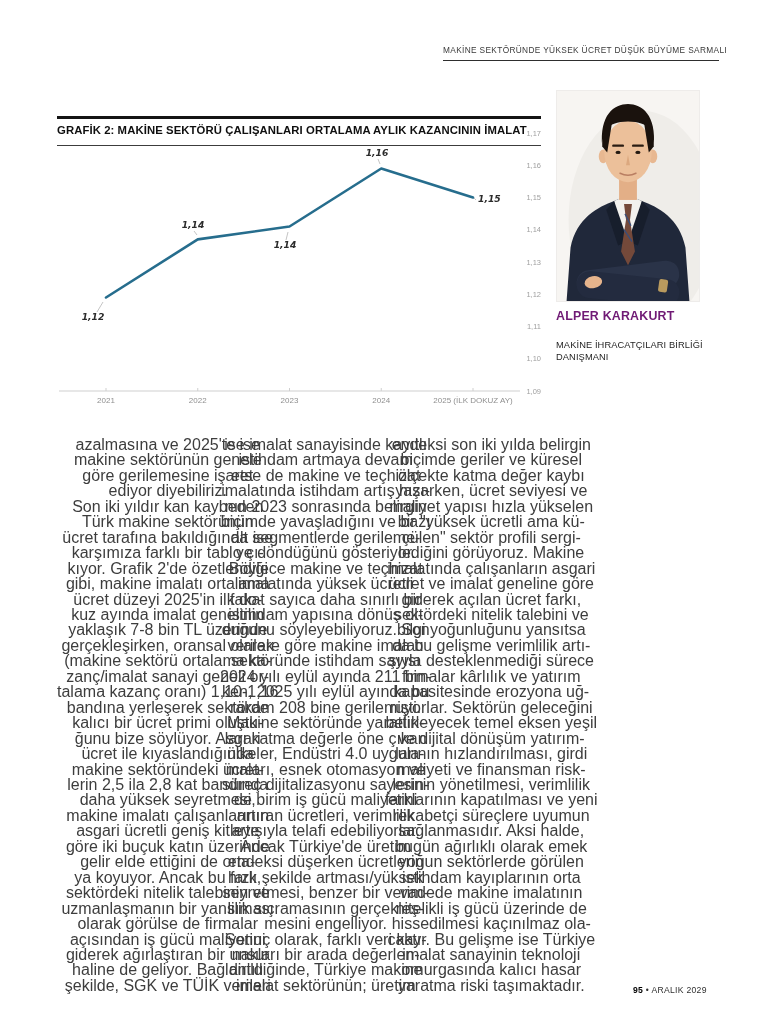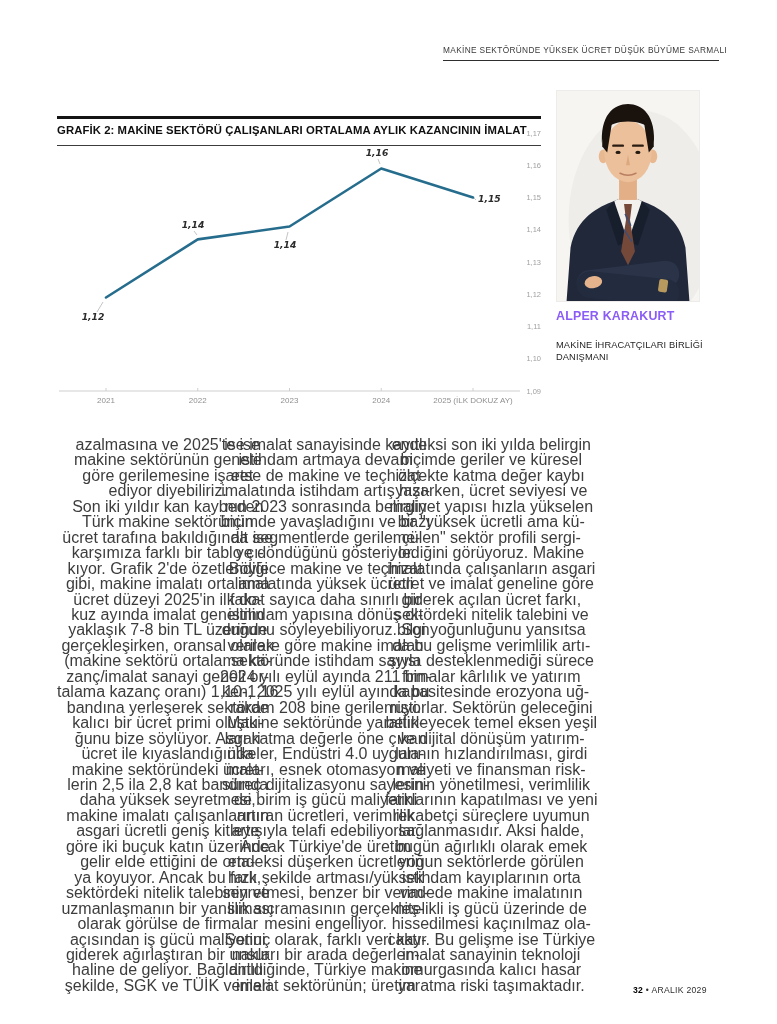--- a/index.html
+++ b/index.html
@@ -15,21 +15,21 @@
         padding:5px 0 7px 0;margin-top:32px;}
   .chart-title{font-size:11.3px;font-weight:800;color:#0f0f0f;
         line-height:13.5px;letter-spacing:.1px;}
 
   .chart-svg{position:absolute;left:57px;top:122px;}
 
   .photo{position:absolute;left:556px;top:90px;width:144px;height:212px;
         border:1px solid #eeecea;box-sizing:border-box;}
 
   .author-name{position:absolute;left:556px;top:309px;font-size:12.4px;
-        font-weight:800;color:#8b5cf6;letter-spacing:.2px;}
+        font-weight:800;color:#701a75;letter-spacing:.2px;}
   .author-title{position:absolute;left:556px;top:340px;width:162px;
         font-size:9.3px;font-weight:400;color:#1f1f1f;line-height:11.5px;
         letter-spacing:.1px;}
 
   .col{position:absolute;top:437px;font-size:16px;line-height:15.45px;
         color:#3d3d3d;white-space:pre;text-align:center;}
   .col1{left:57px}.col2{left:220px}.col3{left:385px}
 
   .footer{position:absolute;left:633px;top:985px;font-size:8.6px;
         color:#2f2f2f;letter-spacing:.3px;white-space:nowrap;}
@@ -227,16 +227,16 @@
 istihdam kayıplarının orta
 vadede makine imalatının
 nitelikli iş gücü üzerinde de
 hissedilmesi kaçınılmaz ola-
 caktır. Bu gelişme ise Türkiye
 imalat sanayinin teknoloji
 omurgasında kalıcı hasar
 yaratma riski taşımaktadır.</div>
 
   <div class="footer">
-    <span class="num">32</span><span> • </span><span>ARALIK 2029</span>
+    <span class="num">95</span><span> • </span><span>ARALIK 2029</span>
   </div>
 
 </div>
 
 </body></html>

